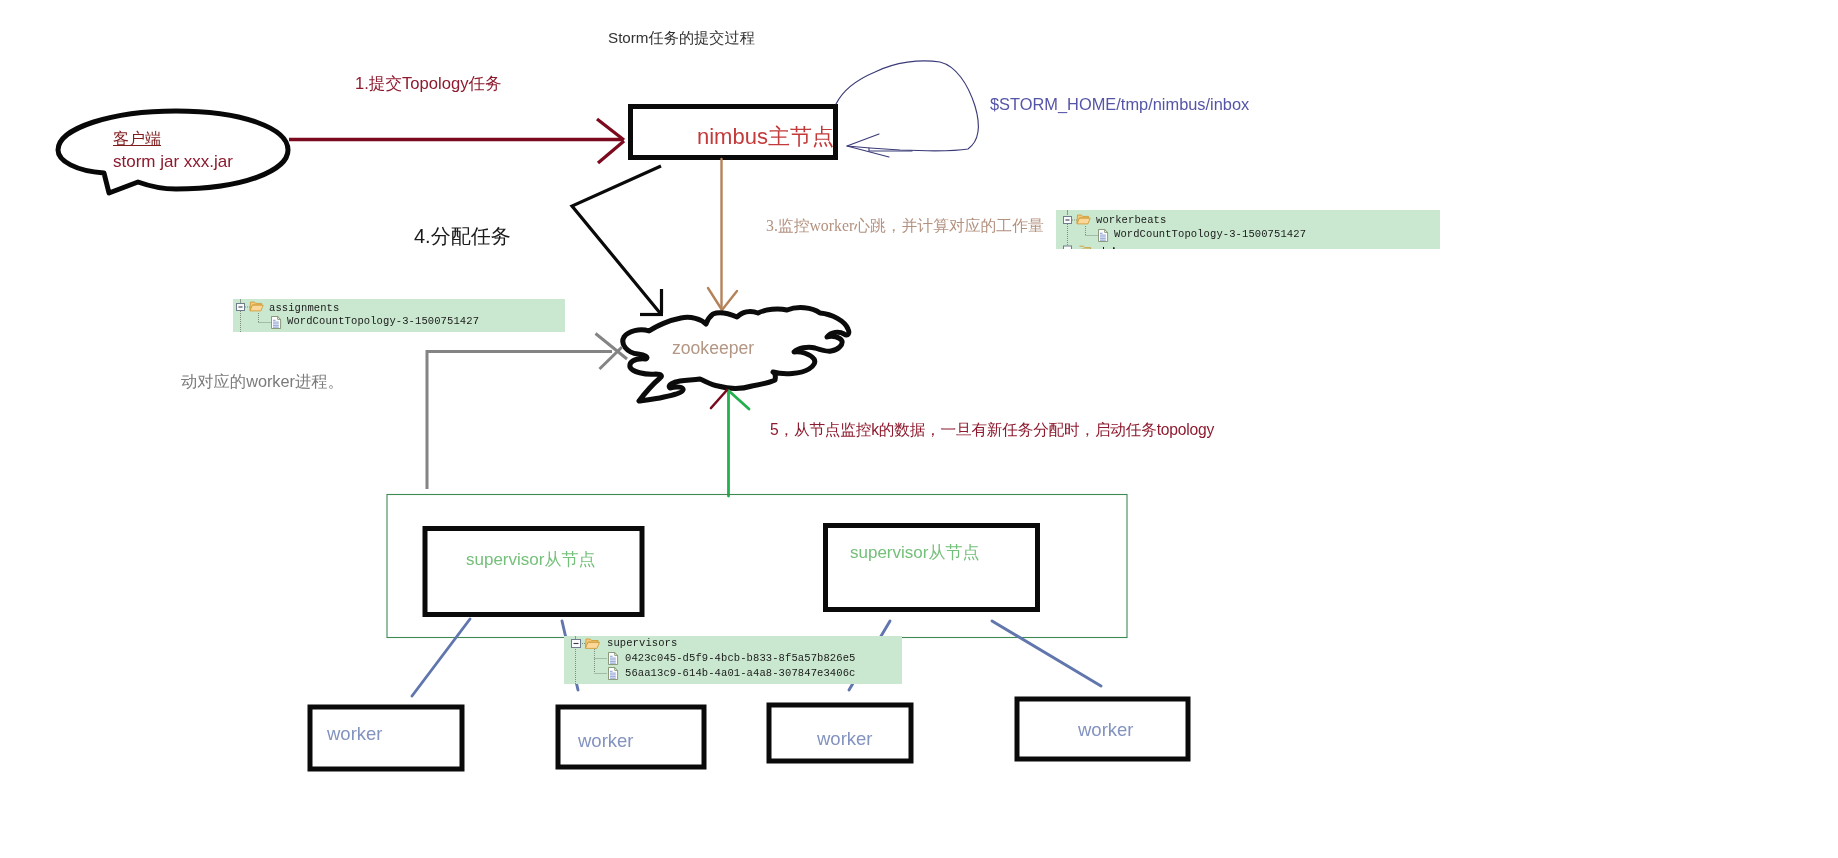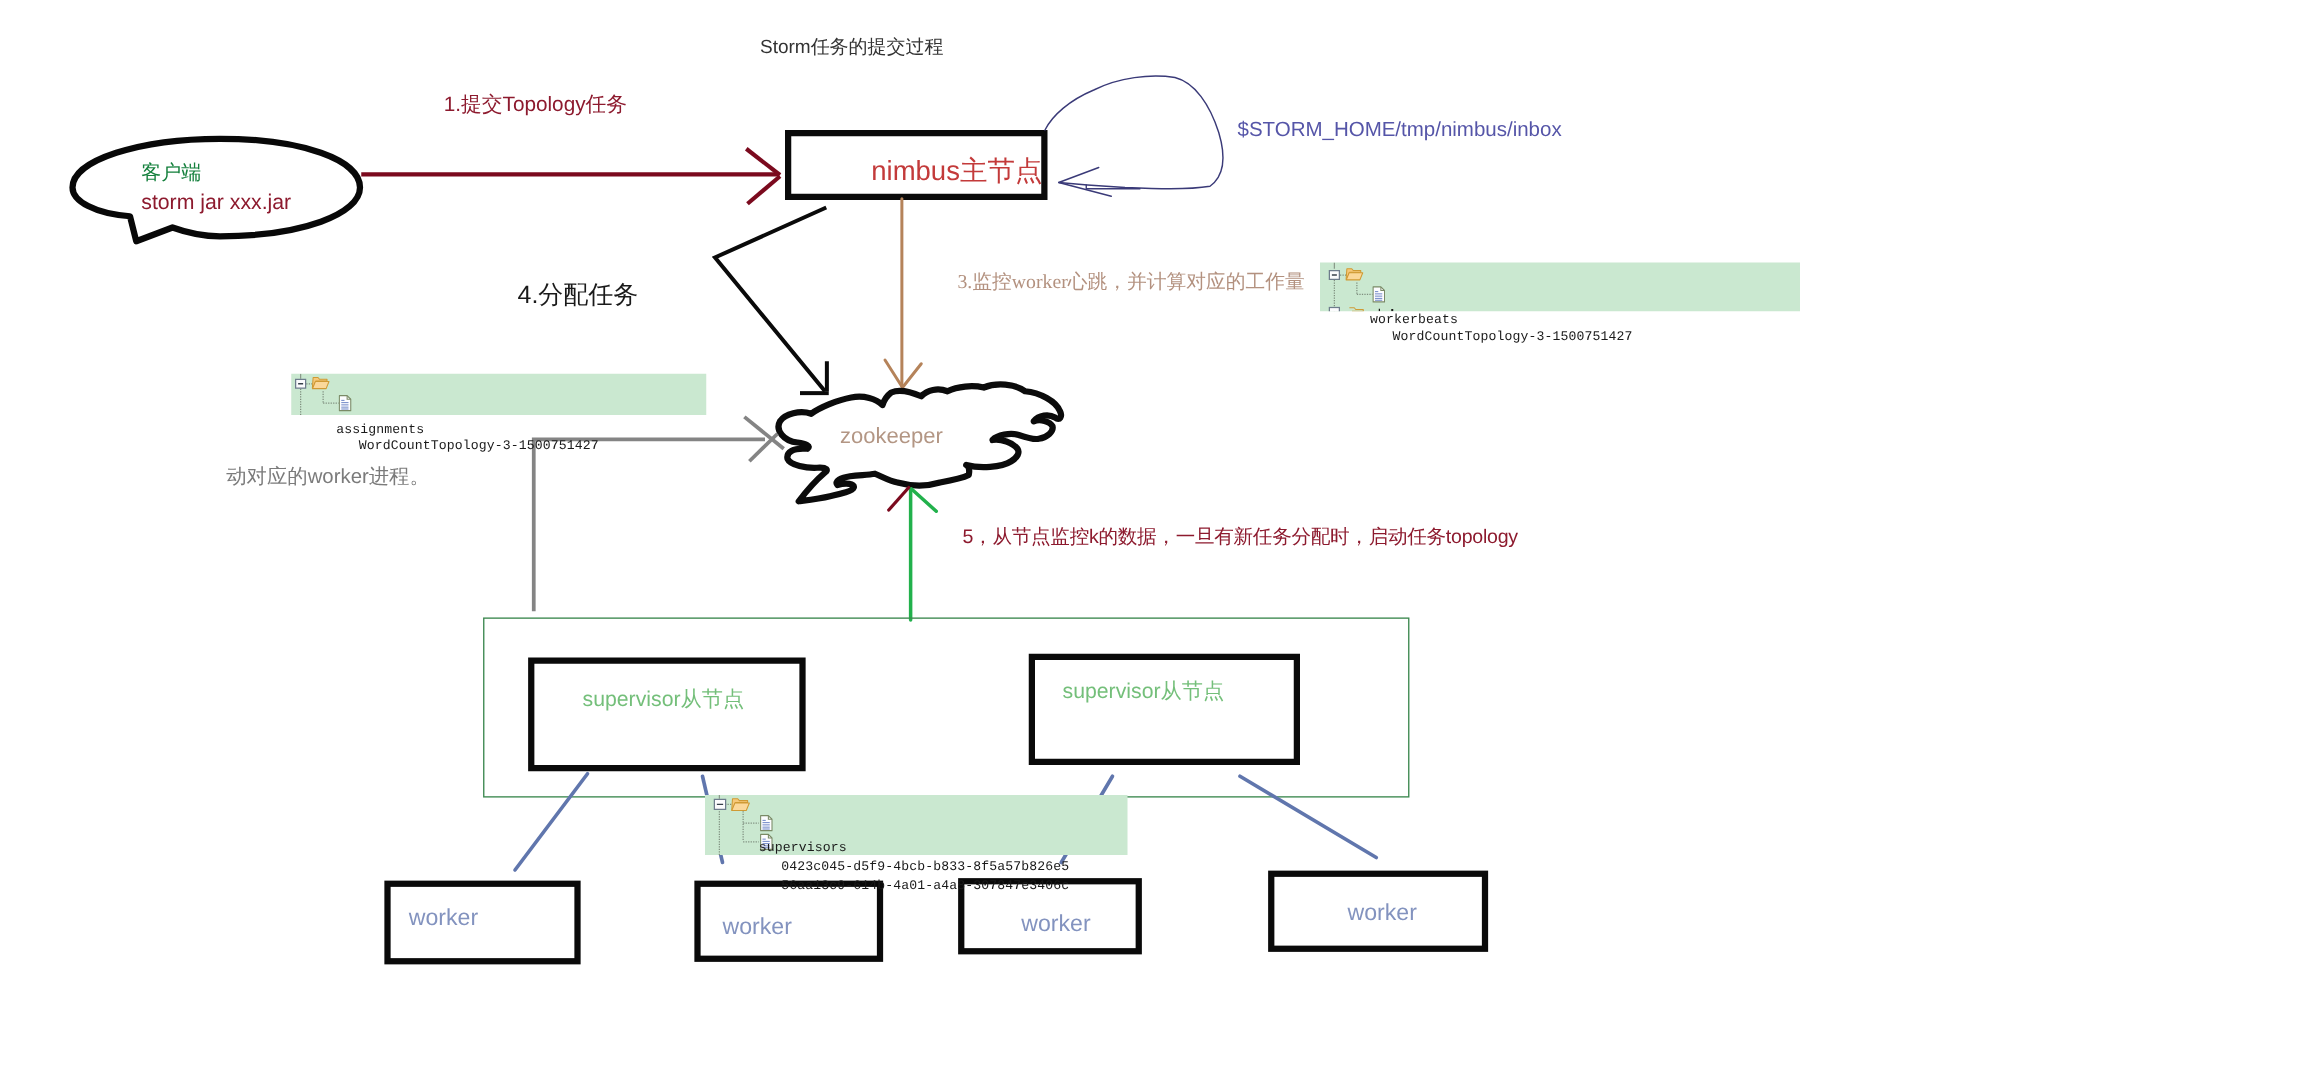--- a/index.html
+++ b/index.html
@@ -5,21 +5,21 @@
 <style>
   html,body{margin:0;padding:0;background:#ffffff;}
   body{width:1838px;height:858px;overflow:hidden;
        font-family:"Liberation Sans",sans-serif;-webkit-font-smoothing:antialiased;}
   #canvas{position:relative;width:1838px;height:600px;background:#fff;}
   #lines{position:absolute;left:0;top:0;width:1838px;height:858px;}
   .lbl{position:absolute;white-space:nowrap;line-height:1.4;}
   
   .tree{position:absolute;background:#cae8d0;font-family:"Liberation Mono",monospace;
         font-size:10.5px;color:#1a1a1a;}
-  .tlabel{position:absolute;top:2px;letter-spacing:0.1px;margin-top:36px;}
+  .tlabel{position:absolute;top:2px;letter-spacing:0.1px;}
 </style>
 </head>
 <body>
 
 <div id="canvas">
 
   <svg id="lines" viewBox="0 0 1838 858" width="1838" height="858">
 
     <path d="M 176 111 C 112 111 58 128 58 150 C 58 161 76 171 104 173 L 109 193 L 138 182 C 149 186 161 189 176 189 C 242 189 288 171 288 150 C 288 128 242 111 176 111 Z" fill="none" stroke="#080808" stroke-width="5" stroke-linejoin="round" stroke-linecap="round"></path>
 
@@ -110,21 +110,21 @@
       <line x1="470" y1="619" x2="412" y2="696"></line>
       <line x1="562" y1="621" x2="578" y2="690"></line>
       <line x1="890" y1="621" x2="849" y2="690"></line>
       <line x1="992" y1="621" x2="1101" y2="686"></line>
     </g>
 
   </svg>
 
   <div class="lbl" style="left:608px;top:27px;font-size:15.2px;color:#333;">Storm任务的提交过程</div>
 
-  <div class="lbl" style="left:113px;top:128px;font-size:16px;color:#15803d;">客户端</div>
+  <div class="lbl" style="left:113px;top:128px;font-size:16px;color:#7f1d1d;text-decoration:underline;">客户端</div>
   <div class="lbl" style="left:113px;top:150px;font-size:17px;color:#8d1a2e;">storm jar  xxx.jar</div>
 
   <div class="lbl" style="left:697px;top:122px;font-size:22px;color:#c33a3a;">nimbus主节点</div>
 
   <div class="lbl" style="left:355px;top:72px;font-size:16.6px;color:#8d1a2e;">1.提交Topology任务</div>
 
   <div class="lbl" style="left:990px;top:93px;font-size:16.4px;color:#5555a8;">$STORM_HOME/tmp/nimbus/inbox</div>
 
   <div class="lbl" style="left:766px;top:215px;font-size:15.8px;color:#b3917f;font-family:Liberation Serif, serif;">3.监控worker心跳，并计算对应的工作量</div>
 

